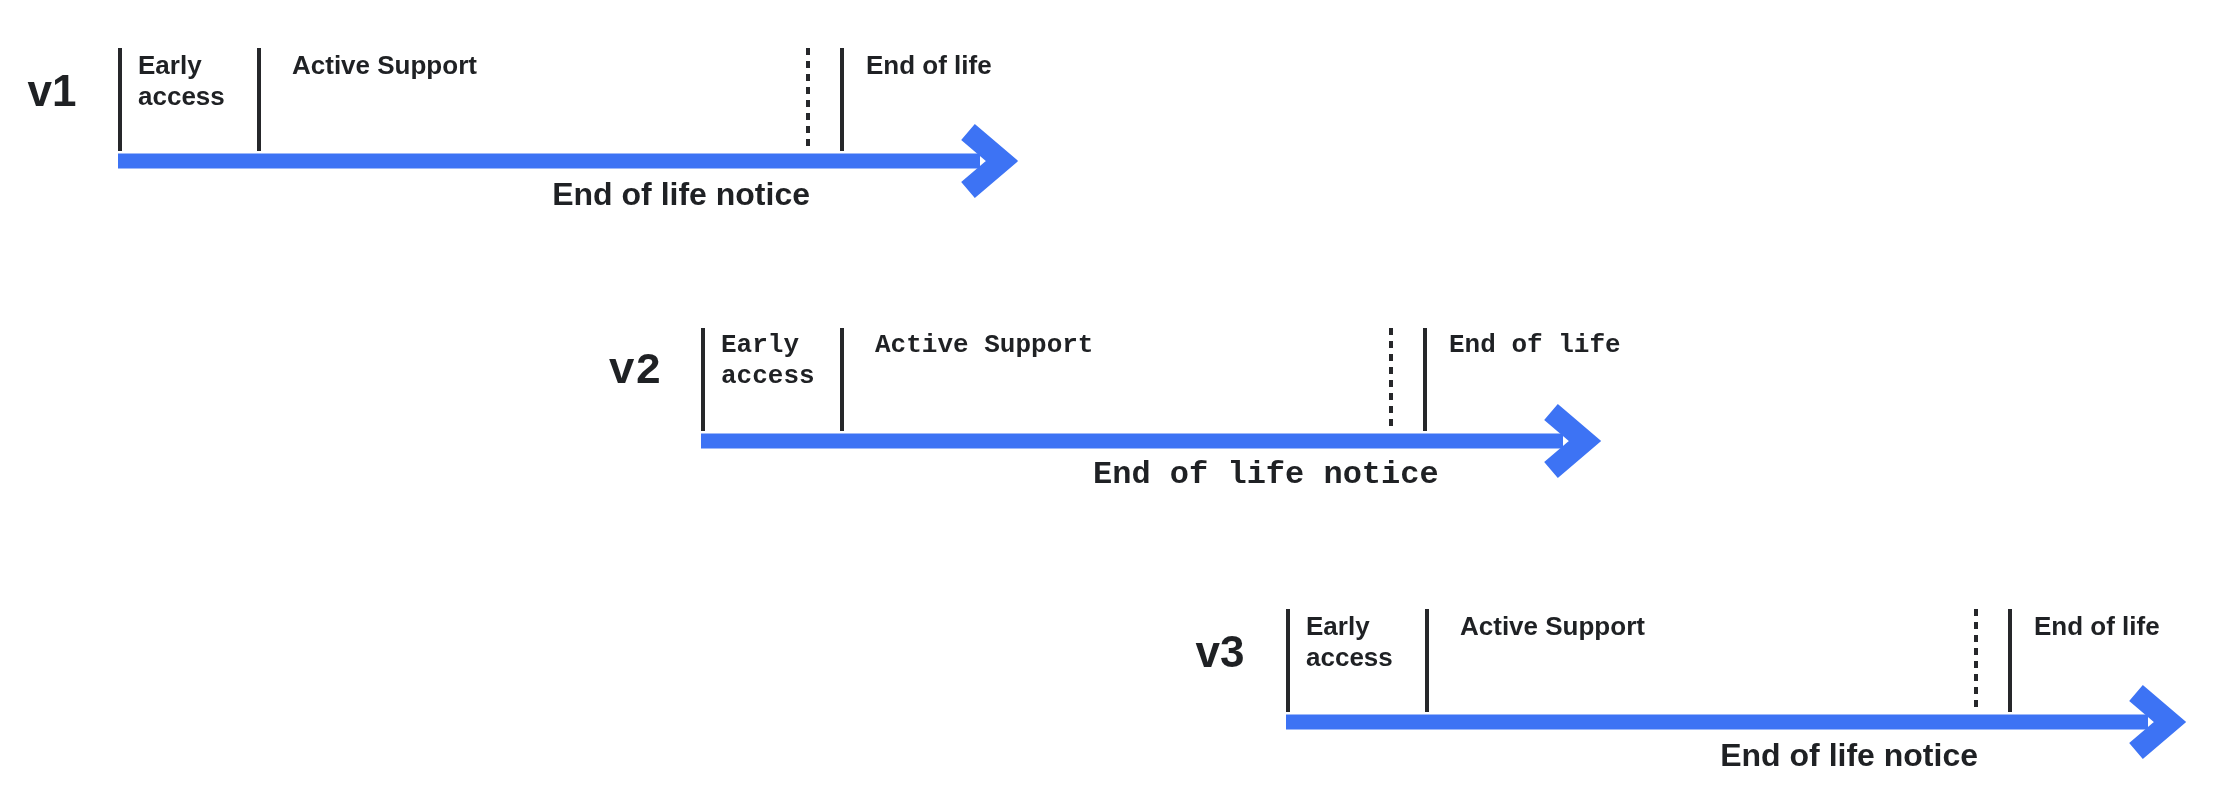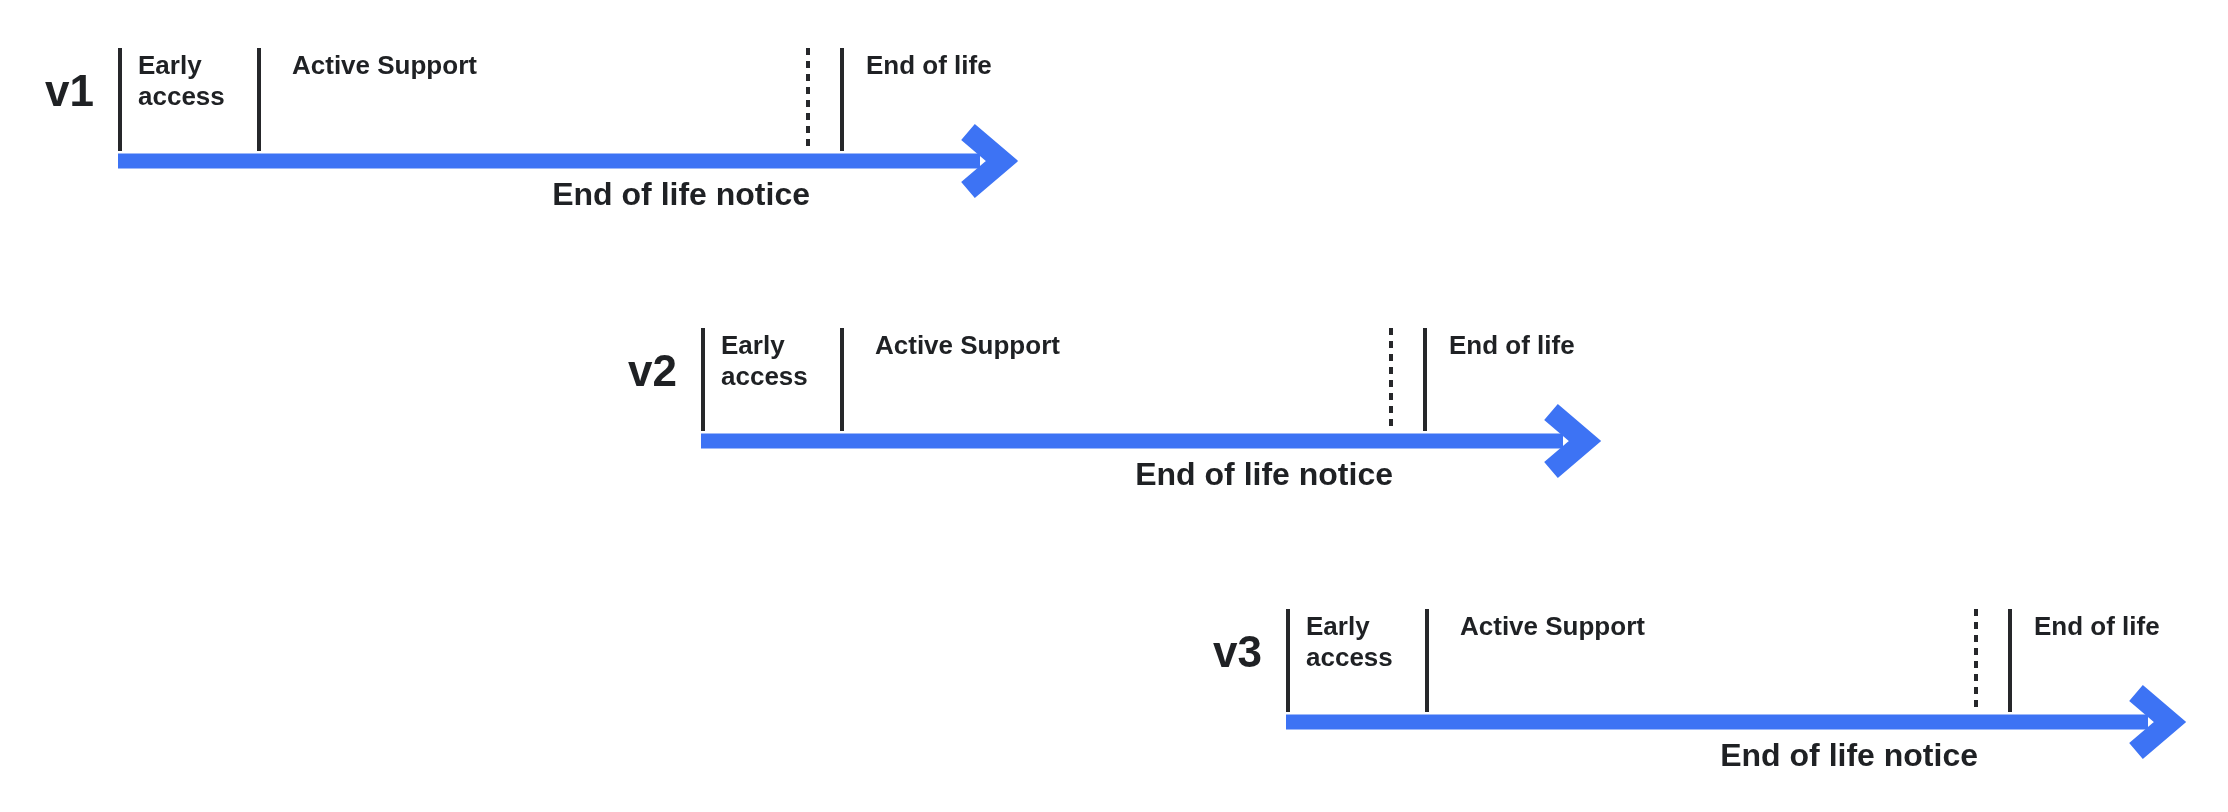--- a/index.html
+++ b/index.html
@@ -17,29 +17,29 @@
     background:var(--bg);
     overflow:hidden;
   }
   .timeline-row{
     position:absolute;
     width:960px;
     height:220px;
     overflow:visible;
   }
   .row-v1{left:118px;top:48px;}
-  .row-v2{left:701px;top:328px;}
+  .row-v2{left:701px;top:328px;font-family:Liberation Mono, monospace;}
   .row-v3{left:1286px;top:609px;}
 
   .version-label{
     position:absolute;
     left:-108px;
     top:18px;
     width:84px;
-    text-align:right;
+    text-align:center;
     font-size:44px;
     font-weight:700;
     line-height:50px;
     color:var(--ink);
   }
   .row-svg{
     position:absolute;
     left:0;top:0;
     overflow:visible;
     display:block;

